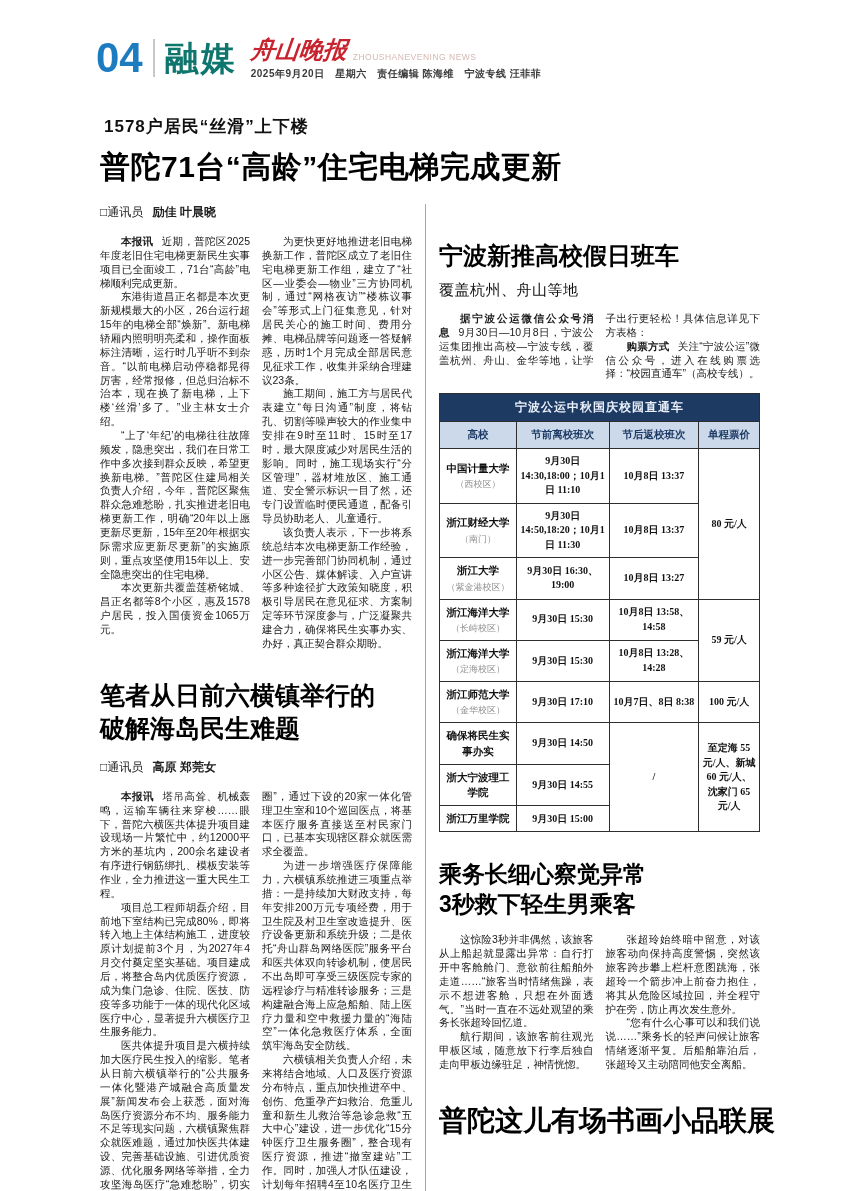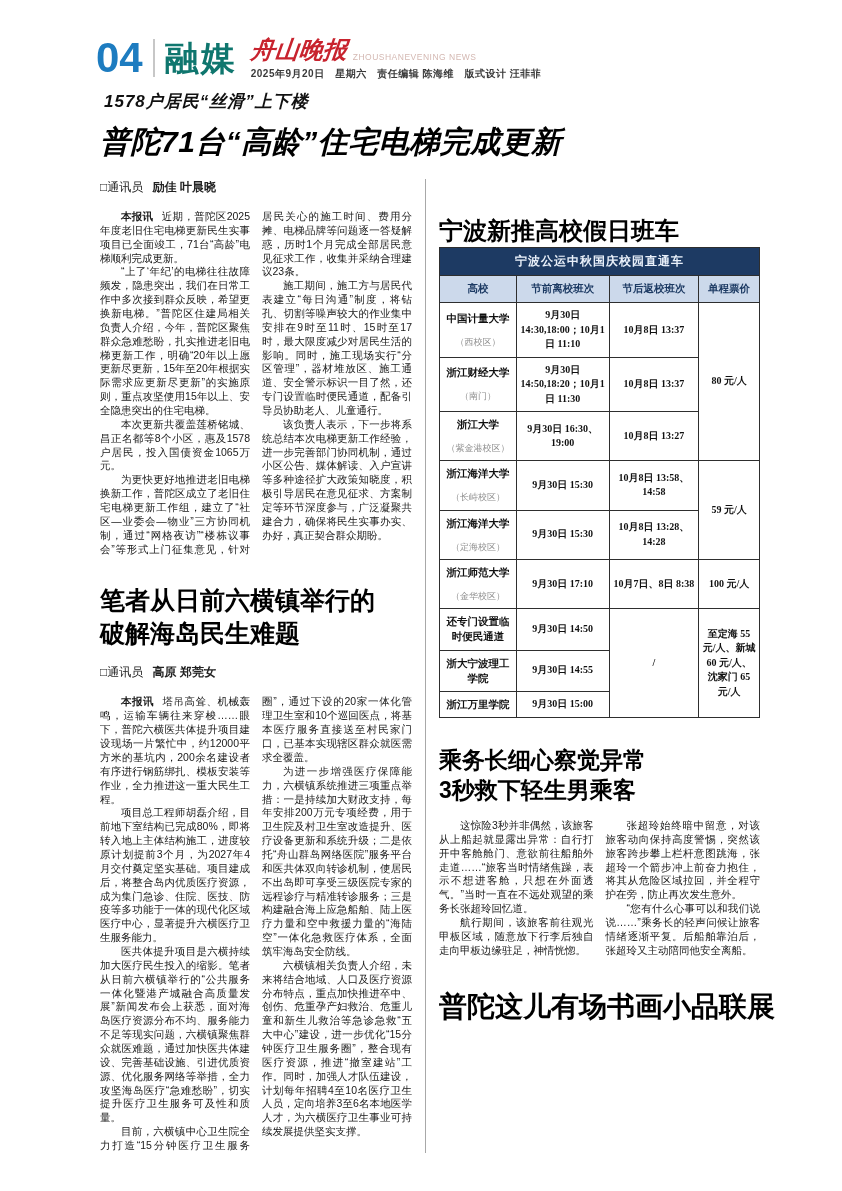--- a/index.html
+++ b/index.html
@@ -14,21 +14,21 @@
   .pnum { font-size:42px; font-weight:bold; color:#1d7cc0; line-height:1; }
   .vline { display:inline-block; width:2px; height:38px; background:#c7c7c7; margin:0 10px; }
   .sect { font-size:34px; font-weight:bold; color:#0f766e; letter-spacing:2px; line-height:1; }
   .mh-block { margin-left:14px; padding-top:4px; }
   .mh-row { display:flex; align-items:flex-end; }
   .mh { color:#c8232e; font-size:24px; font-weight:bold; font-style:italic;
         font-family:"DejaVu Serif","Liberation Serif",serif; line-height:1; transform:skewX(-6deg); }
   .mh-en { color:#d4b8b2; font-size:8.5px; margin-left:6px; letter-spacing:0.5px; }
   .dateline { font-size:10px; font-weight:bold; color:#3a3a3a; margin-top:5px; letter-spacing:0.5px; }
   
-  .lede { margin:9px 82px 0 100px;font-style:italic; }
+  .lede { margin:34px 82px 0 100px; }
   .kicker { font-size:17px; font-weight:bold; color:#111; letter-spacing:1px; margin-left:4px; }
   .h1 { font-size:30px; font-weight:900; color:#000; margin:9px 0 0; letter-spacing:0.5px; white-space:nowrap; }
   
   .cols { display:flex; margin:16px 82px 0 100px; width:660px; }
   .left  { width:325px; flex:none; padding-right:13px; }
   .right { width:335px; flex:none; border-left:1px solid #a8a8a8; padding-left:13px; padding-top:36px; }
   
   .byline { font-size:12px; color:#222; margin:0 0 14px; }
   .byline b { margin-left:6px; }
   .bt { column-count:2; column-gap:12px; font-size:10.5px; line-height:1.32;
@@ -48,57 +48,58 @@
   .h2ex { font-size:28px; font-weight:900; color:#000; margin:0 0 13px; white-space:nowrap; }
   
   table.bus { width:100%; border-collapse:collapse; font-family:"Liberation Serif","DejaVu Serif",serif; }
   table.bus th, table.bus td { border:1px solid #2e2e2e; text-align:center; vertical-align:middle; }
   .t-title th { background:#1d3a63; color:#e9f0fa; font-size:12px; font-weight:bold;
                 padding:5px 0; font-family:"Liberation Sans",sans-serif; border-color:#1d3a63; letter-spacing:1px; }
   .t-head th { background:#ccd9eb; color:#1c3a63; font-size:10.5px; font-weight:bold; padding:6px 2px;
                font-family:"Liberation Sans",sans-serif; }
   table.bus td { padding:5px 3px; font-size:10px; font-weight:bold; color:#101010; line-height:1.45; }
   .school { font-size:10.5px; font-weight:bold; font-family:"Liberation Sans",sans-serif; }
-  .campus { font-weight:normal; color:#8f8f8f; font-size:9px; margin-top:10px; font-family:Liberation Serif, serif; }
+  .campus { font-weight:normal; color:#8f8f8f; font-size:9px; margin-top:2px; font-family:Liberation Serif, serif; }
   .price { font-size:10px; }
 </style>
 </head>
 <body>
 
 <div class="page">
 
   <header class="ph">
     <span class="pnum">04</span>
     <span class="vline"></span>
     <span class="sect">融媒</span>
     <div class="mh-block">
       <div class="mh-row">
         <span class="mh">舟山晚报</span>
         <span class="mh-en">ZHOUSHANEVENING NEWS</span>
       </div>
-      <div class="dateline">2025年9月20日　星期六　责任编辑 陈海维　版式设计 汪菲菲</div>
+      <div class="dateline">2025年9月20日　星期六　责任编辑 陈海维　宁波专线 汪菲菲</div>
     </div>
   </header>
 
   <div class="lede">
     <div class="kicker">1578户居民“丝滑”上下楼</div>
     <h1 class="h1">普陀71台“高龄”住宅电梯完成更新</h1>
   </div>
 
   <div class="cols">
 
     <div class="left">
 
       <article>
         <div class="byline">
           <span>□通讯员</span>
           <b>励佳 叶晨晓</b>
         </div>
         <div class="bt">
           <p><b class="lead">本报讯</b><span>近期，普陀区2025年度老旧住宅电梯更新民生实事项目已全面竣工，71台“高龄”电梯顺利完成更新。</span></p>
+          <p>东港街道昌正名都是本次更新规模最大的小区，26台运行超15年的电梯全部“焕新”。新电梯轿厢内照明明亮柔和，操作面板标注清晰，运行时几乎听不到杂音。“以前电梯启动停稳都晃得厉害，经常报修，但总归治标不治本，现在换了新电梯，上下楼‘丝滑’多了。”业主林女士介绍。</p>
           <p>“上了‘年纪’的电梯往往故障频发，隐患突出，我们在日常工作中多次接到群众反映，希望更换新电梯。”普陀区住建局相关负责人介绍，今年，普陀区聚焦群众急难愁盼，扎实推进老旧电梯更新工作，明确“20年以上愿更新尽更新，15年至20年根据实际需求应更新尽更新”的实施原则，重点攻坚使用15年以上、安全隐患突出的住宅电梯。</p>
           <p>本次更新共覆盖莲桥铭城、昌正名都等8个小区，惠及1578户居民，投入国债资金1065万元。</p>
           <p>为更快更好地推进老旧电梯换新工作，普陀区成立了老旧住宅电梯更新工作组，建立了“社区—业委会—物业”三方协同机制，通过“网格夜访”“楼栋议事会”等形式上门征集意见，针对居民关心的施工时间、费用分摊、电梯品牌等问题逐一答疑解惑，历时1个月完成全部居民意见征求工作，收集并采纳合理建议23条。</p>
           <p>施工期间，施工方与居民代表建立“每日沟通”制度，将钻孔、切割等噪声较大的作业集中安排在9时至11时、15时至17时，最大限度减少对居民生活的影响。同时，施工现场实行“分区管理”，器材堆放区、施工通道、安全警示标识一目了然，还专门设置临时便民通道，配备引导员协助老人、儿童通行。</p>
           <p>该负责人表示，下一步将系统总结本次电梯更新工作经验，进一步完善部门协同机制，通过小区公告、媒体解读、入户宣讲等多种途径扩大政策知晓度，积极引导居民在意见征求、方案制定等环节深度参与，广泛凝聚共建合力，确保将民生实事办实、办好，真正契合群众期盼。</p>
         </div>
       </article>
 
       <article class="art2">
         <h2 class="h2big"><span>笔者从日前六横镇举行的</span><br><span>破解海岛民生难题</span></h2>
@@ -114,20 +115,25 @@
           <p>为进一步增强医疗保障能力，六横镇系统推进三项重点举措：一是持续加大财政支持，每年安排200万元专项经费，用于卫生院及村卫生室改造提升、医疗设备更新和系统升级；二是依托“舟山群岛网络医院”服务平台和医共体双向转诊机制，使居民不出岛即可享受三级医院专家的远程诊疗与精准转诊服务；三是构建融合海上应急船舶、陆上医疗力量和空中救援力量的“海陆空”一体化急救医疗体系，全面筑牢海岛安全防线。</p>
           <p>六横镇相关负责人介绍，未来将结合地域、人口及医疗资源分布特点，重点加快推进卒中、创伤、危重孕产妇救治、危重儿童和新生儿救治等急诊急救“五大中心”建设，进一步优化“15分钟医疗卫生服务圈”，整合现有医疗资源，推进“撤室建站”工作。同时，加强人才队伍建设，计划每年招聘4至10名医疗卫生人员，定向培养3至6名本地医学人才，为六横医疗卫生事业可持续发展提供坚实支撑。</p>
         </div>
       </article>
     </div>
 
     <div class="right">
 
       <article>
         <h2 class="h2bus">宁波新推高校假日班车</h2>
+        <div class="subhead">覆盖杭州、舟山等地</div>
+        <div class="bt busbody">
+          <p><b class="lead">据宁波公运微信公众号消息</b><span>9月30日—10月8日，宁波公运集团推出高校—宁波专线，覆盖杭州、舟山、金华等地，让学子出行更轻松！具体信息详见下方表格：</span></p>
+          <p><b class="lead">购票方式</b><span>关注“宁波公运”微信公众号，进入在线购票选择：“校园直通车”（高校专线）。</span></p>
+        </div>
 
         <table class="bus">
           <colgroup>
               <col style="width:24%">
               <col style="width:29%">
               <col style="width:28%">
               <col style="width:19%">
             </colgroup>
           <tbody>
               <tr class="t-title">
@@ -185,21 +191,21 @@
             <td>
                   <div class="school">浙江师范大学</div>
                   <div class="campus">（金华校区）</div>
                 </td>
             <td>9月30日 17:10</td>
             <td>10月7日、8日 8:38</td>
             <td class="price">100 元/人</td>
           </tr>
           <tr>
             <td>
-                  <div class="school">还专门设置临时便民通道</div>
+                  <div class="school">确保将民生实事办实</div>
                 </td>
             <td>9月30日 14:50</td>
             <td rowspan="3">/</td>
             <td class="price" rowspan="3">至定海 55 元/人、新城 60 元/人、沈家门 65 元/人</td>
           </tr>
           <tr>
             <td>
                   <div class="school">浙大宁波理工学院</div>
                 </td>
             <td>9月30日 14:55</td>

